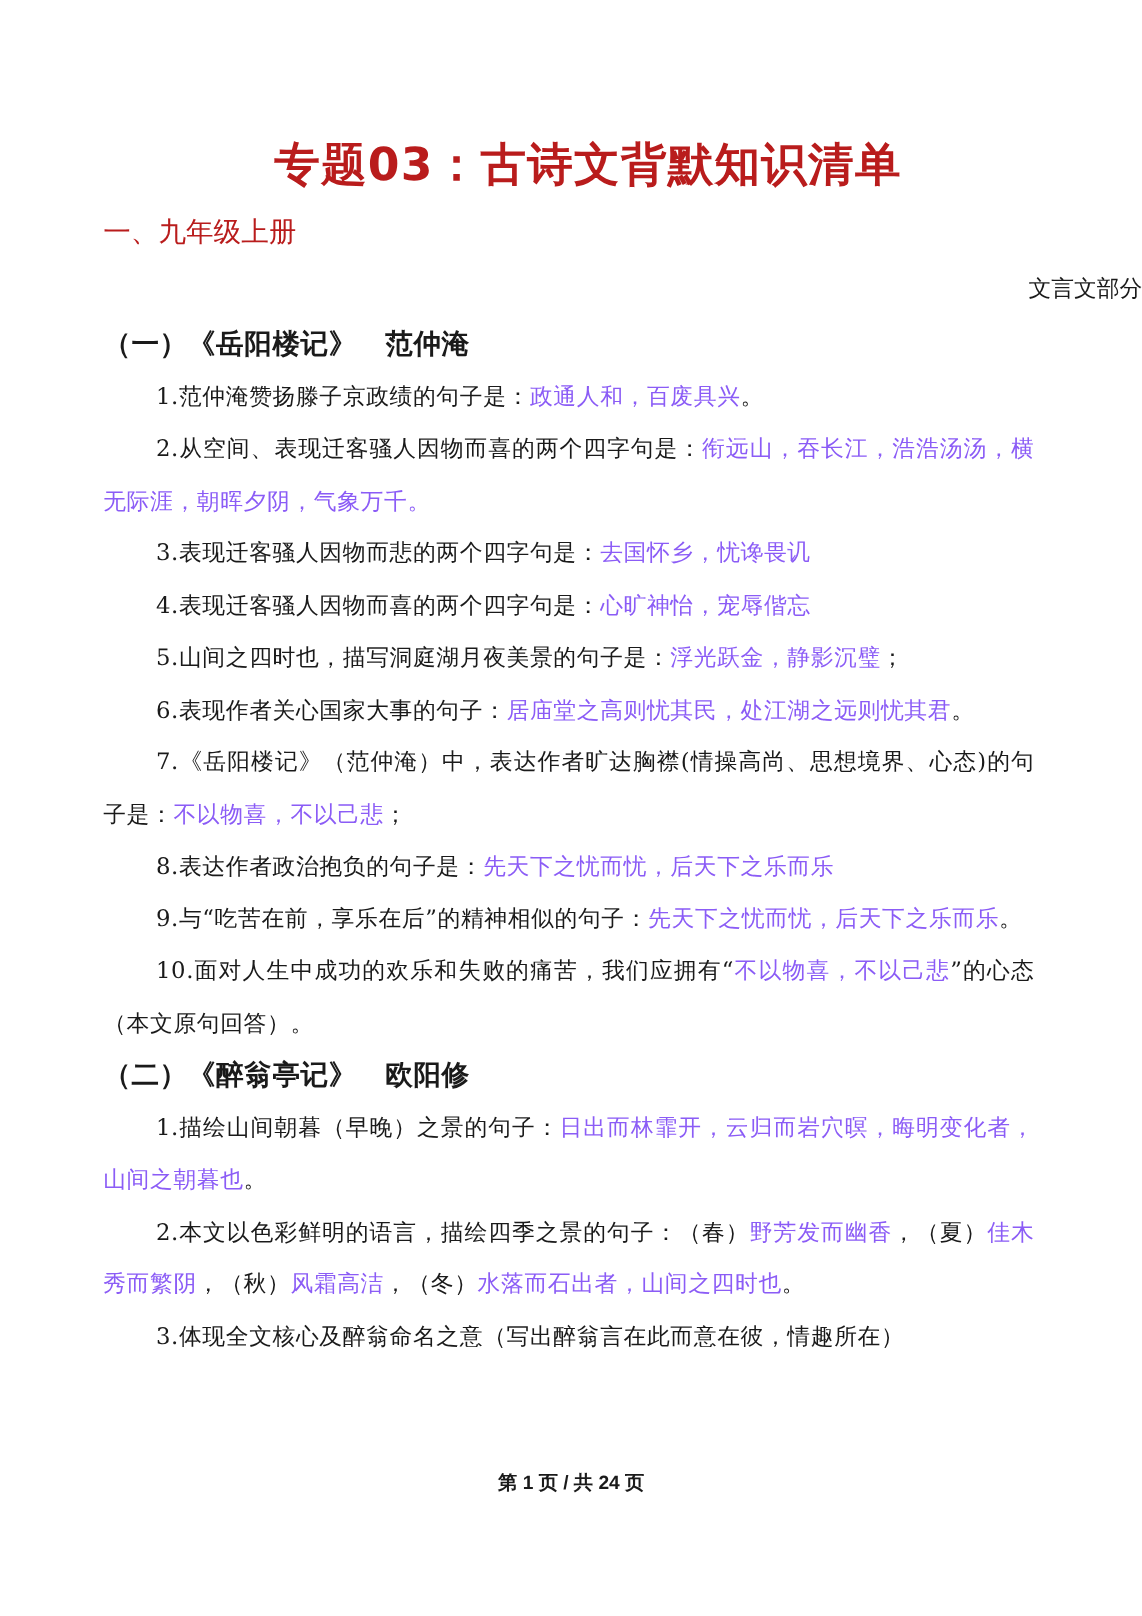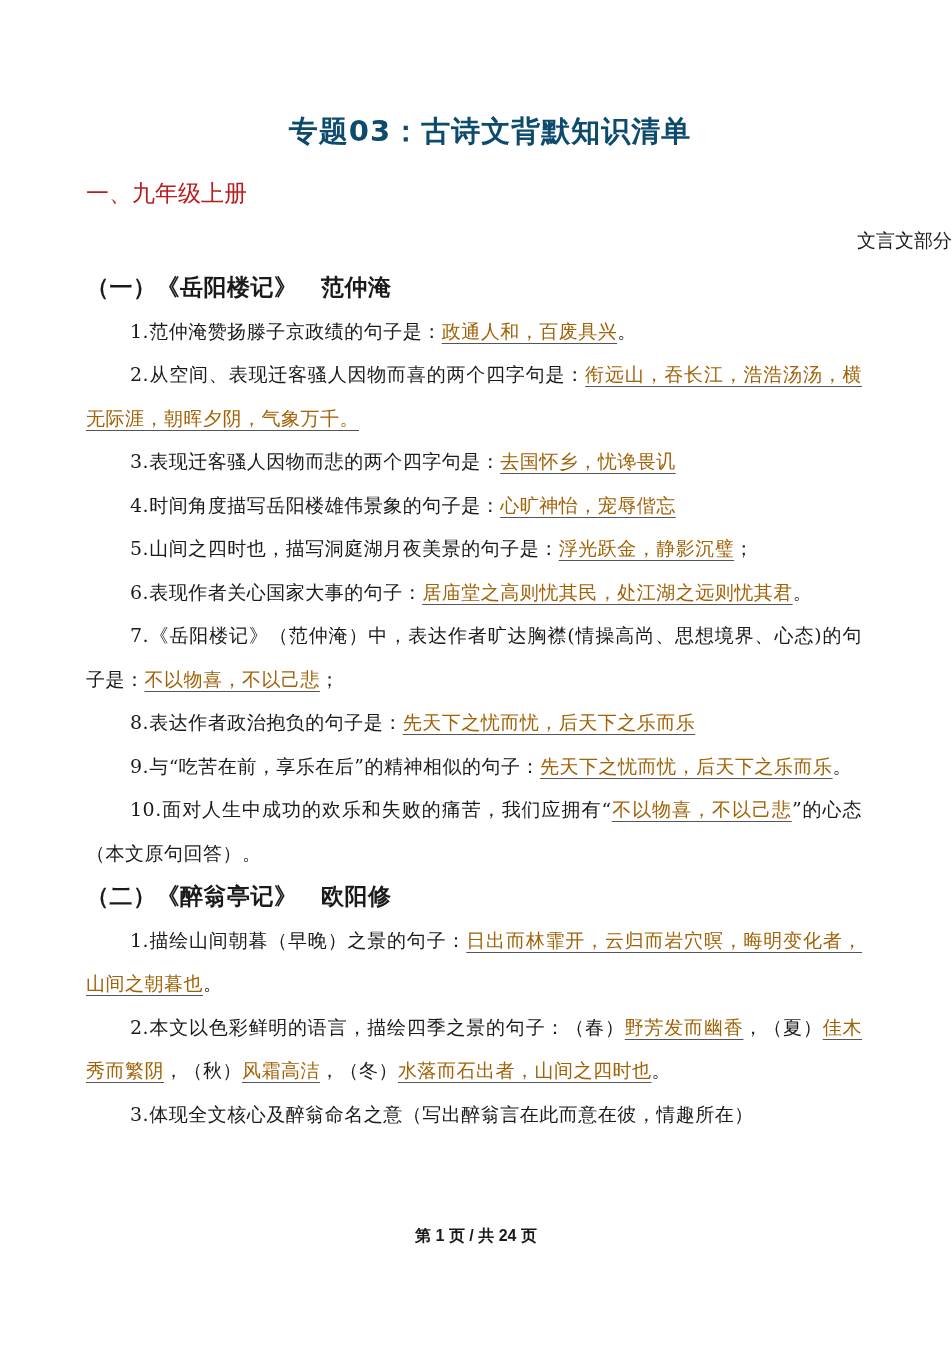--- a/index.html
+++ b/index.html
@@ -21,23 +21,23 @@
       width: 952px;
       height: 1347px;
     }
     .title {
       position: absolute;
       left: 0; right: 0;
       top: 112px;
       text-align: center;
       font-family: "DejaVu Sans", "Liberation Sans", sans-serif;
       font-weight: bold;
-      font-size: 29px;
+      font-size: 38px;
       letter-spacing: 1px;
-      color: #0c4a6e;
+      color: #b91c1c;
       padding-left: 28px;
     }
     .section-heading {
       position: absolute;
       left: 86px;
       top: 178px;
       font-size: 23px;
       color: #b91c1c;
     }
     .part-heading {
@@ -63,22 +63,21 @@
       font-weight: bold;
       font-size: 23px;
       margin-left: 0;
       white-space: nowrap;
     }
     .item {
       text-indent: 44px;
       text-align: justify;
     }
     .ans {
-      color: #a16207;
-      text-decoration: underline;
+      color: #8b5cf6;
       text-decoration-color: #555555;
       text-underline-offset: 5px;
     }
     .footer {
       position: absolute;
       left: 0; right: 0;
       top: 1226px;
       text-align: center;
       font-family: Liberation Sans, sans-serif;
       font-weight: bold;
@@ -107,21 +106,21 @@
 
     <div class="item">
       <span>2.</span><span>从空间、表现迁客骚人因物而喜的两个四字句是：</span><span class="ans">衔远山，吞长江，浩浩汤汤，横无际涯，朝晖夕阴，气象万千。</span><span></span>
     </div>
 
     <div class="item">
       <span>3.</span><span>表现迁客骚人因物而悲的两个四字句是：</span><span class="ans">去国怀乡，忧谗畏讥</span><span></span>
     </div>
 
     <div class="item">
-      <span>4.</span><span>时间角度描写岳阳楼雄伟景象的句子是：</span><span class="ans">心旷神怡，宠辱偕忘</span><span></span>
+      <span>4.</span><span>表现迁客骚人因物而喜的两个四字句是：</span><span class="ans">心旷神怡，宠辱偕忘</span><span></span>
     </div>
 
     <div class="item">
       <span>5.</span><span>山间之四时也，描写洞庭湖月夜美景的句子是：</span><span class="ans">浮光跃金，静影沉璧</span><span>；</span>
     </div>
 
     <div class="item">
       <span>6.</span><span>表现作者关心国家大事的句子：</span><span class="ans">居庙堂之高则忧其民，处江湖之远则忧其君</span><span>。</span>
     </div>
 

